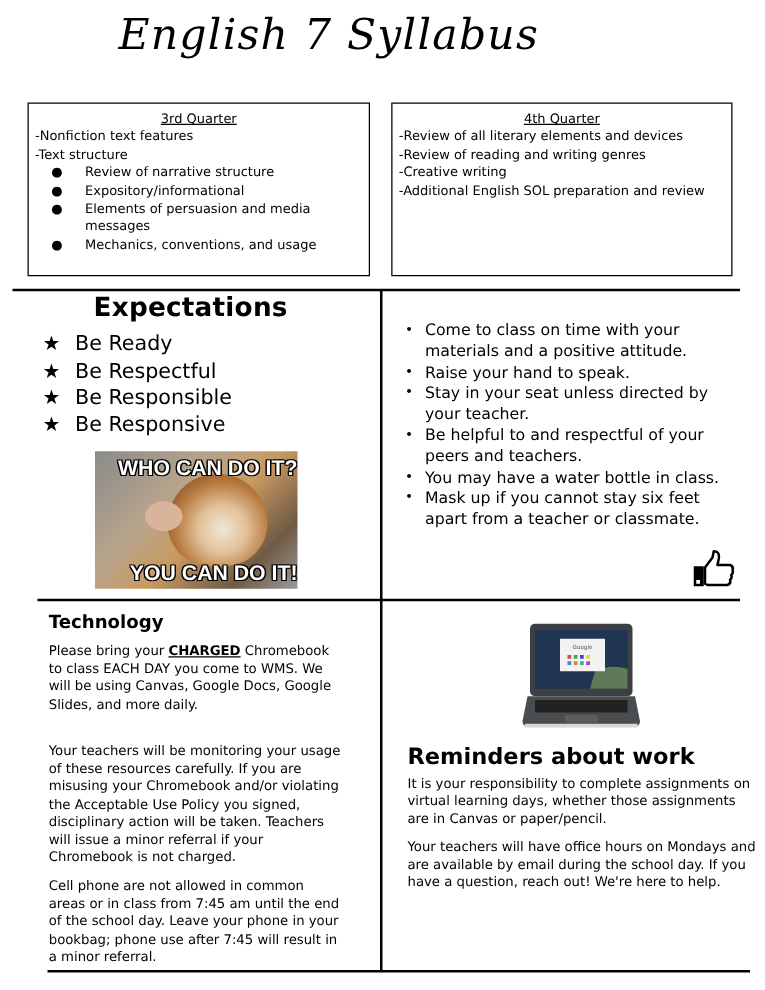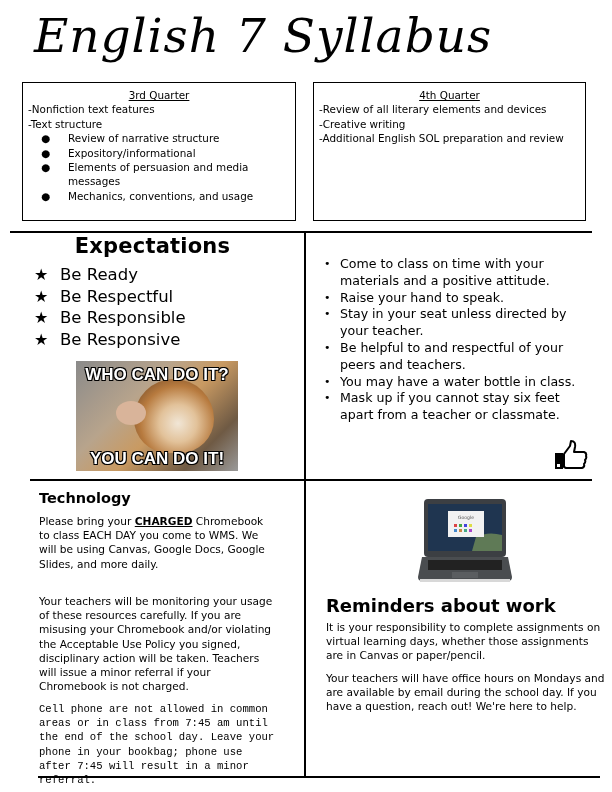--- a/index.html
+++ b/index.html
@@ -2,21 +2,21 @@
 <html><head>
   <meta charset="utf-8">
   <style>
     * { box-sizing: border-box; margin: 0; padding: 0; }
     html, body { width: 612px; height: 792px; background: #ffffff; overflow: hidden; }
     body { position: relative; font-family: "DejaVu Sans", sans-serif; color: #000; }
 
     .title {
       position: absolute; left: 0; top: 8px; width: 526px; text-align: center;
       font-family: "DejaVu Serif", serif; font-style: italic; font-weight: normal;
-      font-size: 47px; letter-spacing: 1px; color: #000;
+      font-size: 34px; letter-spacing: 1px; color: #000;
     }
 
     .qbox {
       position: absolute; top: 82px; height: 139px;
       border: 1px solid #000; padding: 5px 5px 0 5px;
       font-size: 10.4px; line-height: 14.4px;
     }
     .qbox.q3 { left: 22px; width: 274px; }
     .qbox.q4 { left: 313px; width: 273px; }
     .qhead { text-align: center; text-decoration: underline; font-weight: normal; }
@@ -43,40 +43,40 @@
     }
     .meme .face {
       position: absolute; left: 58px; top: 18px; width: 80px; height: 74px; border-radius: 40px 40px 34px 34px;
       background: radial-gradient(circle at 55% 60%, #f1e6d6 0%, #e2c29a 30%, #b77a3e 60%, #5b3b23 100%);
     }
     .meme .paw {
       position: absolute; left: 40px; top: 40px; width: 30px; height: 24px; border-radius: 50%;
       background: #d9b49a;
     }
     .meme .cap {
-      position: absolute; left: 0; width: 100%; text-align: center;
+      position: absolute; left: 0; width: 100%; text-align: right;
       font-family: "Liberation Sans", sans-serif; font-weight: bold; color: #fff;
       font-size: 17px; letter-spacing: 0px;
       text-shadow: -1px -1px 0 #000, 1px -1px 0 #000, -1px 1px 0 #000, 1px 1px 0 #000;
     }
     .meme .cap.top { top: 4px; }
     .meme .cap.bottom { bottom: 2px; }
 
     .rules { position: absolute; left: 324px; top: 256px; width: 272px; list-style: none; }
     .rules li { position: relative; padding-left: 16px; font-size: 12.6px; line-height: 16.8px; }
     .rules li .dot { position: absolute; left: 0; top: 0; font-size: 11px; }
 
     .thumb { position: absolute; left: 554px; top: 440px; width: 34px; height: 30px; }
 
     .sec-title { position: absolute; font-size: 14.5px; font-weight: bold; }
     .para { position: absolute; font-size: 10.6px; line-height: 14.2px; }
     .tech-title { left: 39px; top: 490px; }
     .tech-p1 { left: 39px; top: 514px; width: 236px; }
     .tech-p2 { left: 39px; top: 594px; width: 236px; }
-    .tech-p3 { left: 39px; top: 702px; width: 236px; font-family: Liberation Mono, monospace; }
+    .tech-p3 { left: 39px; top: 702px; width: 236px; }
     .charged { text-decoration: underline; font-weight: bold; }
 
     .laptop { position: absolute; left: 416px; top: 497px; width: 98px; height: 86px; }
     .rem-title { left: 326px; top: 595px; font-size: 18px; }
     .rem-p1 { left: 326px; top: 620px; width: 280px; }
     .rem-p2 { left: 326px; top: 671px; width: 280px; }
   </style>
 </head>
 <body>
 
@@ -90,20 +90,21 @@
     <li><span class="dot">●</span><span>Review of narrative structure</span></li>
     <li><span class="dot">●</span><span>Expository/informational</span></li>
     <li><span class="dot">●</span><span>Elements of persuasion and media messages</span></li>
     <li><span class="dot">●</span><span>Mechanics, conventions, and usage</span></li>
   </ul>
 </div>
 
 <div class="qbox q4">
   <div class="qhead">4th Quarter</div>
   <div class="qline">-Review of all literary elements and devices</div>
+  <div class="qline">-Review of reading and writing genres</div>
   <div class="qline">-Creative writing</div>
   <div class="qline">-Additional English SOL preparation and review</div>
 </div>
 
 <div class="hline" style="left:10px; top:231px; width:582px;"></div>
 <div class="vline" style="left:304px; top:232px; height:545px;"></div>
 <div class="hline" style="left:30px; top:479px; width:562px;"></div>
 <div class="hline" style="left:38px; top:776px; width:562px;"></div>
 
 <div class="exp-title">Expectations</div>

